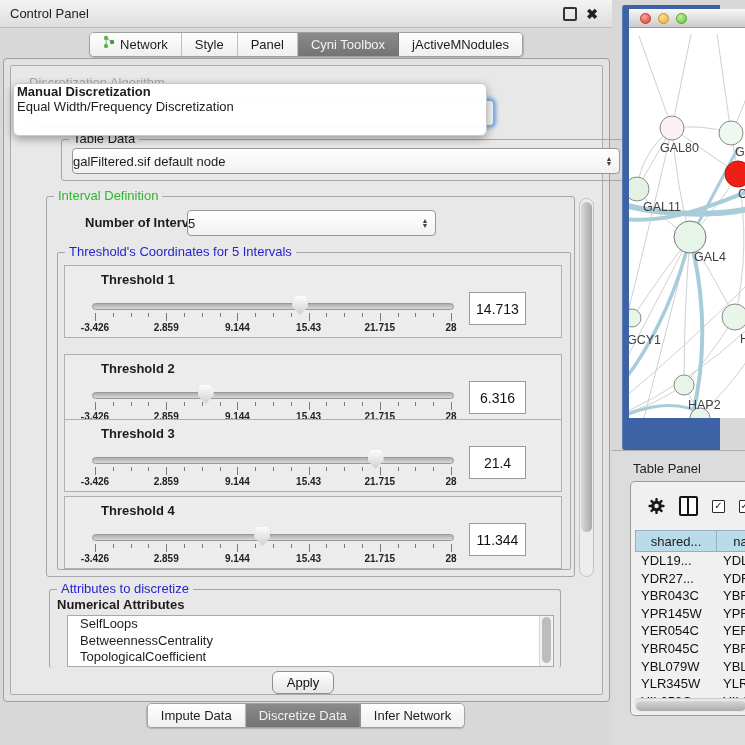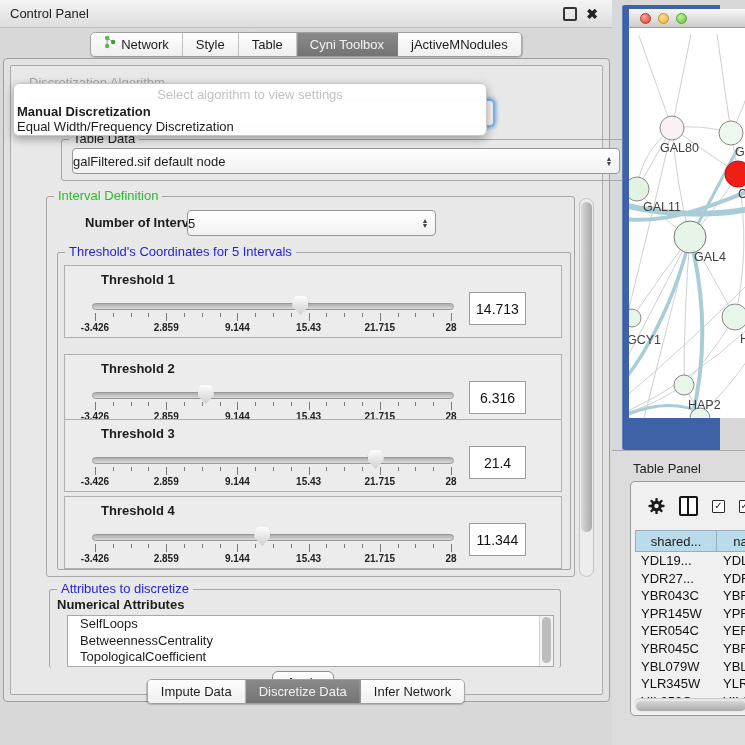--- a/index.html
+++ b/index.html
@@ -15,21 +15,21 @@
   .float-box{width:10px;height:10px;border:2px solid #333;border-radius:2px;display:inline-block;}
   .close-x{font-weight:bold;font-size:14px;color:#222;line-height:10px;}
 
   .seg{display:flex;border:1px solid #9F9F9F;border-radius:5px;overflow:hidden;
        background:#FBFBFB;box-shadow:0 1px 1px rgba(0,0,0,.18);height:23px;}
   .seg-item{display:flex;align-items:center;gap:5px;padding:0 13px;line-height:23px;
             border-right:1px solid #BBBBBB;background:linear-gradient(#FEFEFE,#EFEFEF);cursor:default;white-space:nowrap;}
   .seg-item:last-child{border-right:none;}
   .seg-item.sel{background:linear-gradient(#8A8A8A,#747474);color:#F2F2F2;border-right-color:#6E6E6E;}
   .top-tabs{position:absolute;top:32px;left:50%;transform:translateX(-50%);}
-  .bottom-tabs{position:absolute;top:679px;left:50%;transform:translateX(-50%);}
+  .bottom-tabs{position:absolute;top:703px;left:50%;transform:translateX(-50%);}
 
   .main-panel{position:absolute;left:3px;top:58px;width:605px;height:642px;
               border:1px solid #9E9E9E;border-radius:4px;background:#E2E2E2;}
   .inner-panel{position:absolute;left:6px;top:6px;right:6px;bottom:6px;
                border:1px solid #ACACAC;border-radius:2px;background:#E8E8E8;}
 
   .algo-title{position:absolute;left:25px;top:16px;color:#A2A7A2;z-index:1;}
   .algo-combo{position:absolute;left:27px;top:40px;width:460px;height:24px;z-index:2;
               background:#F4F4F4;border:2px solid #85B2E4;border-radius:5px;
               box-shadow:0 0 4px 1px #6FA3DC;}
@@ -155,38 +155,37 @@
               <circle cx="3" cy="3" r="2.2" fill="#57B947"></circle>
               <circle cx="3" cy="11" r="2.2" fill="#57B947"></circle>
               <circle cx="9" cy="7" r="2.2" fill="#3E9E35"></circle>
             </svg></span>
           <span>Network</span>
         </div>
         <div class="seg-item">
           <span>Style</span>
         </div>
         <div class="seg-item">
-          <span>Table</span>
+          <span>Panel</span>
         </div>
         <div class="seg-item sel">
           <span>Cyni Toolbox</span>
         </div>
         <div class="seg-item">
           <span>jActiveMNodules</span>
         </div>
       </div>
 
     <div class="main-panel">
       <div class="inner-panel"></div>
 
       <div class="algo-title">Discretization Algorithm</div>
       <div class="algo-combo"></div>
 
       <div class="popup">
-        <div class="popup-placeholder">Select algorithm to view settings</div>
         <div class="popup-opt bold">Manual Discretization</div>
         <div class="popup-opt">Equal Width/Frequency Discretization</div>
       </div>
 
       <div class="groupbox gb-tabledata">
         <span class="gb-title">Table Data</span>
         <div class="combo td-combo">
           <span class="cval">galFiltered.sif default node</span>
           <span class="spin">
               <span>▲</span>

